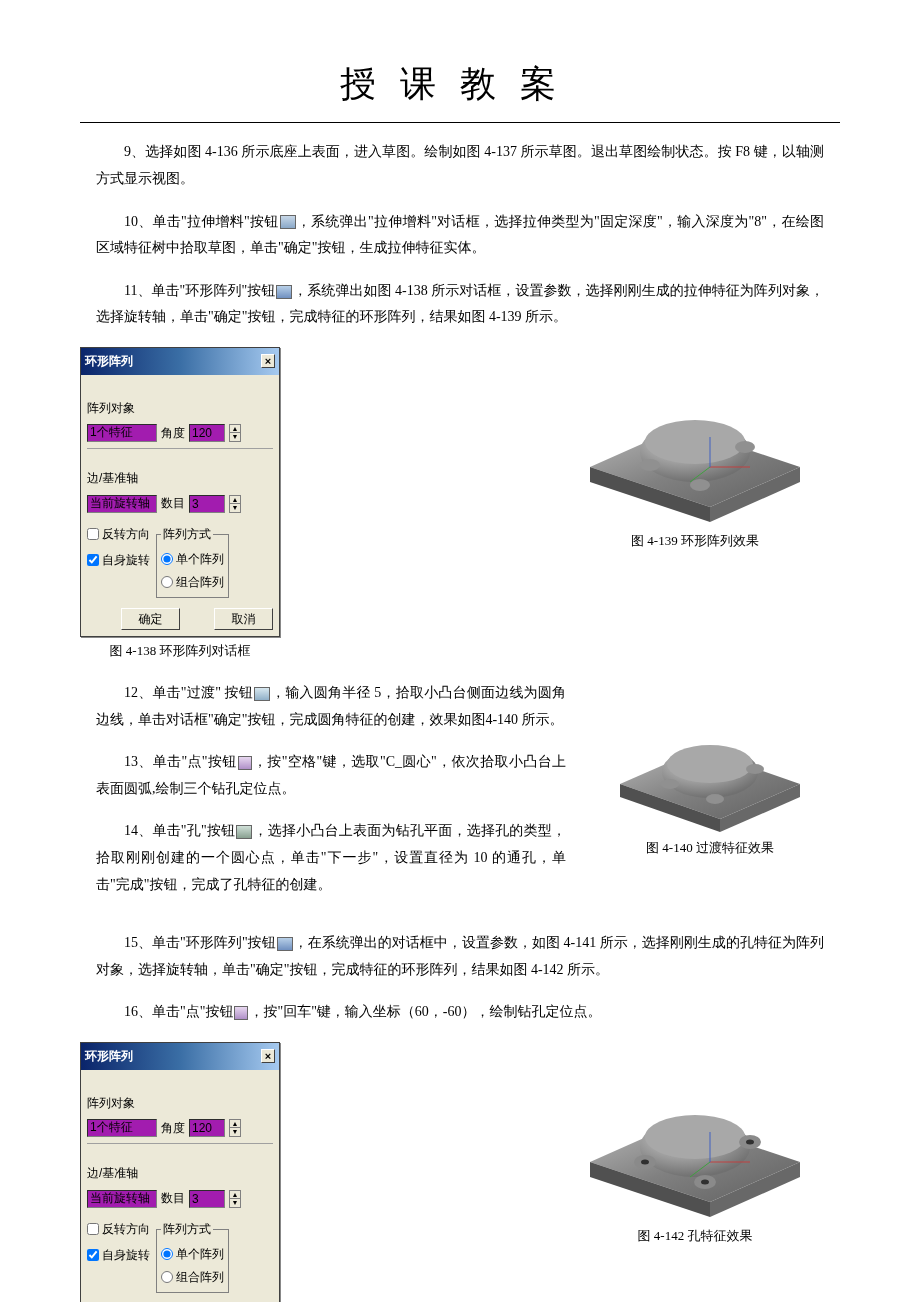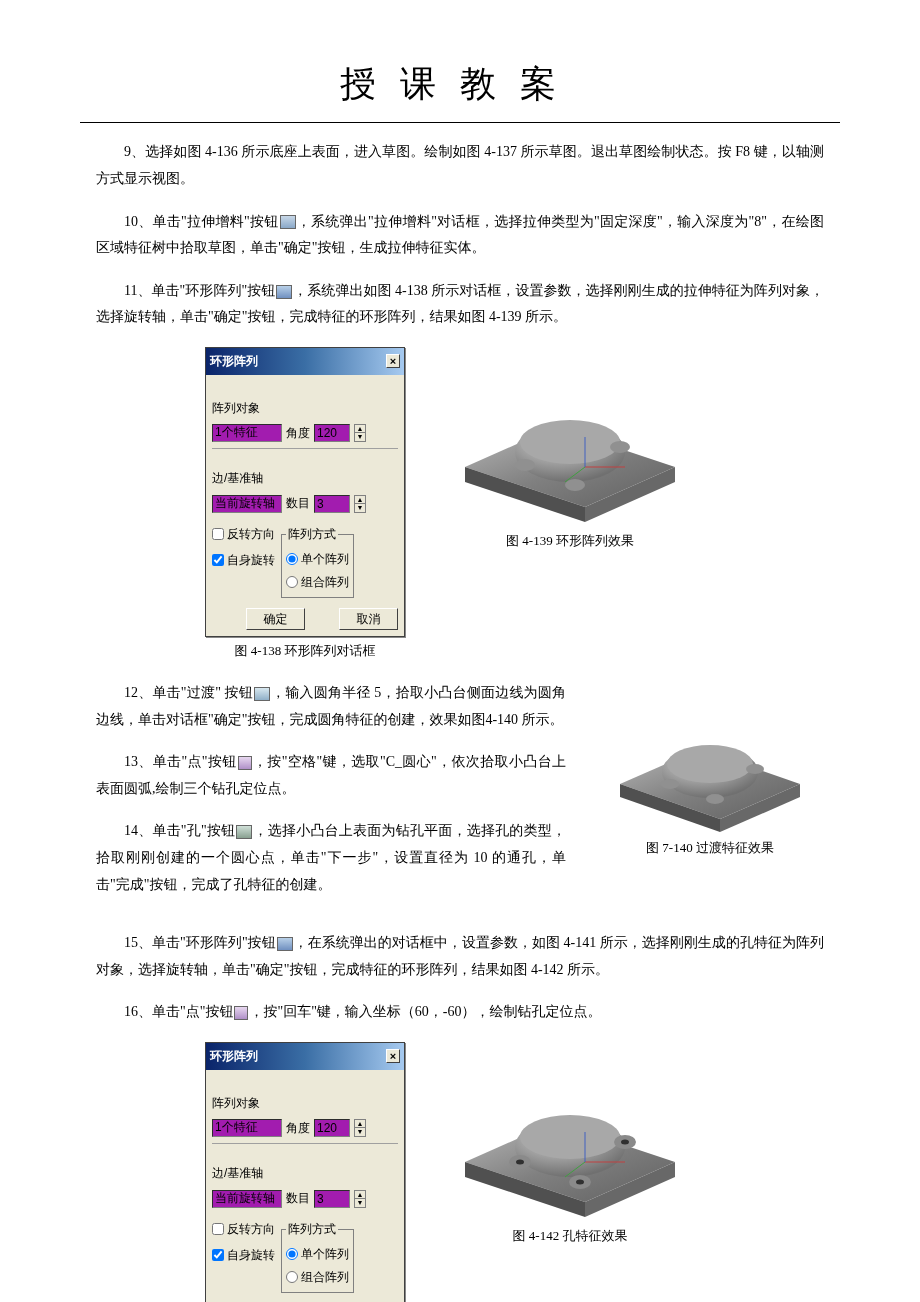--- a/index.html
+++ b/index.html
@@ -38,21 +38,21 @@
       position: relative;
       margin: 0 1px;
     }
     .icon-extrude { background: linear-gradient(#c8d8e8,#8aa8c8); }
     .icon-pattern { background: linear-gradient(#b8d0e8,#7090c0); }
     .icon-fillet { background: linear-gradient(#d8e8f0,#90b0c8); }
     .icon-point { background: linear-gradient(#e8d8f0,#b090c8); width:14px; }
     .icon-hole { background: linear-gradient(#d0e0d8,#88a090); }
     .figure-row {
       display: flex;
-      justify-content: center;
+      justify-content: space-between;
       align-items: flex-start;
       margin: 6px 0 2px 0;
       gap: 20px;
     }
     .figure-col {
       display: flex;
       flex-direction: column;
       align-items: center;
     }
     .caption {
@@ -294,21 +294,21 @@
         <polygon points="30,100 130,135 210,100 110,65" fill="url(#g1)"></polygon>
         <polygon points="30,100 130,135 130,148 30,113" fill="#505050"></polygon>
         <polygon points="130,135 210,100 210,113 130,148" fill="#686868"></polygon>
         <ellipse cx="120" cy="88" rx="48" ry="26" fill="url(#g2)"></ellipse>
         <ellipse cx="120" cy="80" rx="43" ry="19" fill="#a8a8a8"></ellipse>
         <ellipse cx="80" cy="100" rx="9" ry="5" fill="#909090"></ellipse>
         <ellipse cx="165" cy="85" rx="9" ry="5" fill="#909090"></ellipse>
         <ellipse cx="125" cy="115" rx="9" ry="5" fill="#909090"></ellipse>
       </svg>
     </div>
-    <div class="caption">图 7-140  过渡特征效果</div>
+    <div class="caption">图 4-140  过渡特征效果</div>
   </div>
 
   <p class="para">
     <span>12、单击"过渡" 按钮</span><span class="icon icon-fillet"></span><span>，输入圆角半径 5，拾取小凸台侧面边线为圆角边线，单击对话框"确定"按钮，完成圆角特征的创建，效果如图4-140 所示。</span>
   </p>
 
   <p class="para">
     <span>13、单击"点"按钮</span><span class="icon icon-point"></span><span>，按"空格"键，选取"C_圆心"，依次拾取小凸台上表面圆弧,绘制三个钻孔定位点。</span>
   </p>
 

